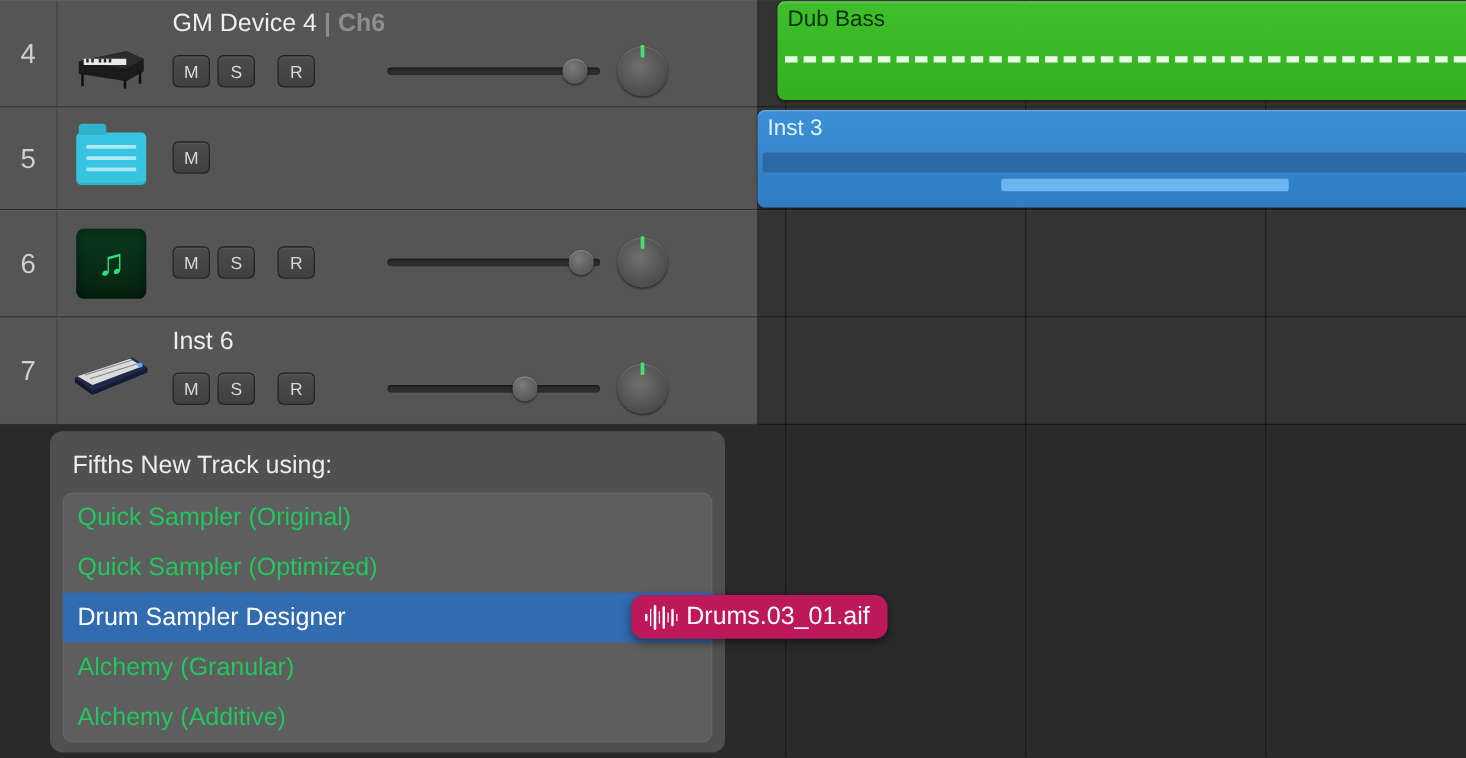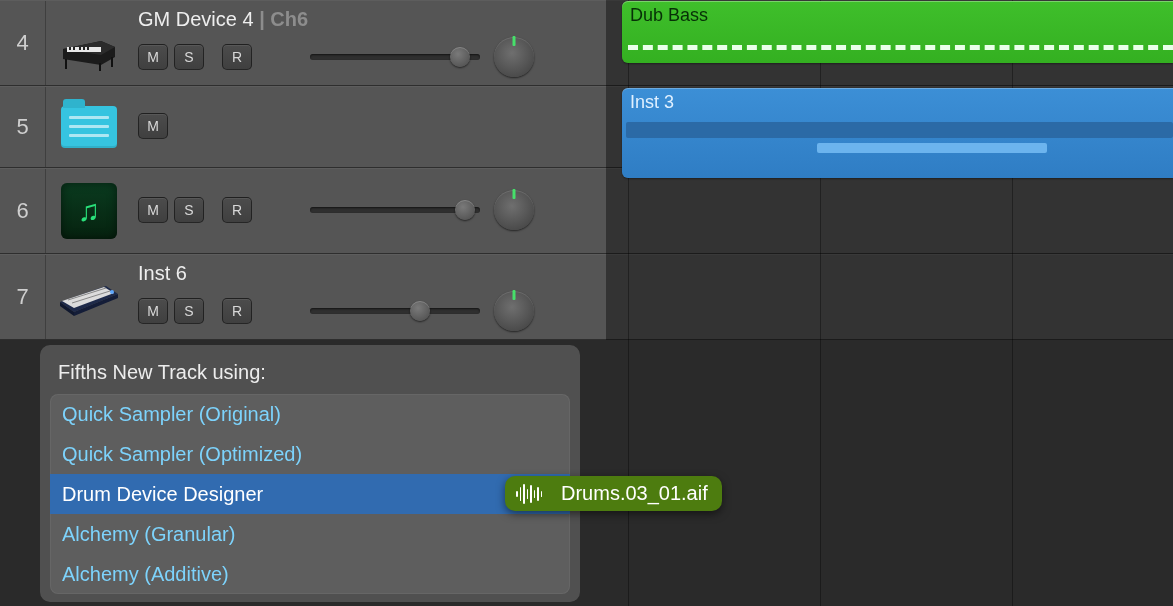--- a/index.html
+++ b/index.html
@@ -121,28 +121,28 @@
     border-radius: 10px; padding: 16px 0 8px 0;
     backdrop-filter: blur(2px);
   }
   .popup-title { padding: 0 18px 10px 18px; font-size:20px; color:#ededed; }
   .popup-list {
     margin: 0 10px; background: rgba(120,120,120,0.35);
     border-radius: 8px; overflow:hidden;
     box-shadow: inset 0 0 0 1px rgba(255,255,255,0.06);
   }
   .popup-item {
-    padding: 7px 12px; font-size:20px; color:#7dd3fc; line-height:26px;
+    padding: 7px 12px; font-size:20px; color:#22c55e; line-height:26px;
   }
   .popup-item.sel { background:#316bb0; color:#fff; }
 
   
   .drag {
-    position:absolute; display:flex; align-items:center; gap:18px;
-    background:#4d7c0f; color:#fff; font-size:20px;
+    position:absolute; display:flex; align-items:center; gap:6px;
+    background:#be185d; color:#fff; font-size:20px;
     padding: 6px 14px 6px 10px; border-radius: 10px;
     box-shadow: 0 3px 8px rgba(0,0,0,0.5);
   }
   .wave-ico { width:28px; height:22px; display:flex; align-items:center; justify-content:center; }
   .wave-ico span{display:inline-block;width:2px;background:#fff;margin:0 1px;border-radius:1px;}
 </style>
 </head>
 <body>
 
 <div class="app">
@@ -254,38 +254,38 @@
     <div class="lane" style="top:0;height:86px;"></div>
     <div class="lane" style="top:86px;height:82px;"></div>
     <div class="lane" style="top:168px;height:86px;"></div>
     <div class="lane" style="top:254px;height:86px;"></div>
     <div class="below" style="top:340px;"></div>
 
     <div class="bar" style="left:22px;"></div>
     <div class="bar" style="left:214px;"></div>
     <div class="bar" style="left:406px;"></div>
 
-    <div class="region green" style="top:1px;left:16px;right:0;height:62px;border-radius:6px 0 0 6px;">
+    <div class="region green" style="top:1px;left:16px;right:0;height:79px;border-radius:6px 0 0 6px;">
       <span>Dub Bass</span>
       <div class="dashes"></div>
     </div>
 
-    <div class="region blue" style="top:88px;left:16px;right:0;height:90px;border-radius:6px 0 0 6px;">
+    <div class="region blue" style="top:88px;left:0;right:0;height:78px;border-radius:6px 0 0 6px;">
       <span>Inst 3</span>
       <div class="bar1"></div>
       <div class="bar2"></div>
     </div>
   </div>
 
   <div class="popup">
     <div class="popup-title">Fifths New Track using:</div>
     <div class="popup-list">
       <div class="popup-item">Quick Sampler (Original)</div>
       <div class="popup-item">Quick Sampler (Optimized)</div>
-      <div class="popup-item sel">Drum Device Designer</div>
+      <div class="popup-item sel">Drum Sampler Designer</div>
       <div class="popup-item">Alchemy (Granular)</div>
       <div class="popup-item">Alchemy (Additive)</div>
     </div>
   </div>
 
   <div class="drag" style="left:505px;top:476px;">
     <div class="wave-ico">
       <span style="height:6px"></span>
         <span style="height:14px"></span>
         <span style="height:20px"></span>

